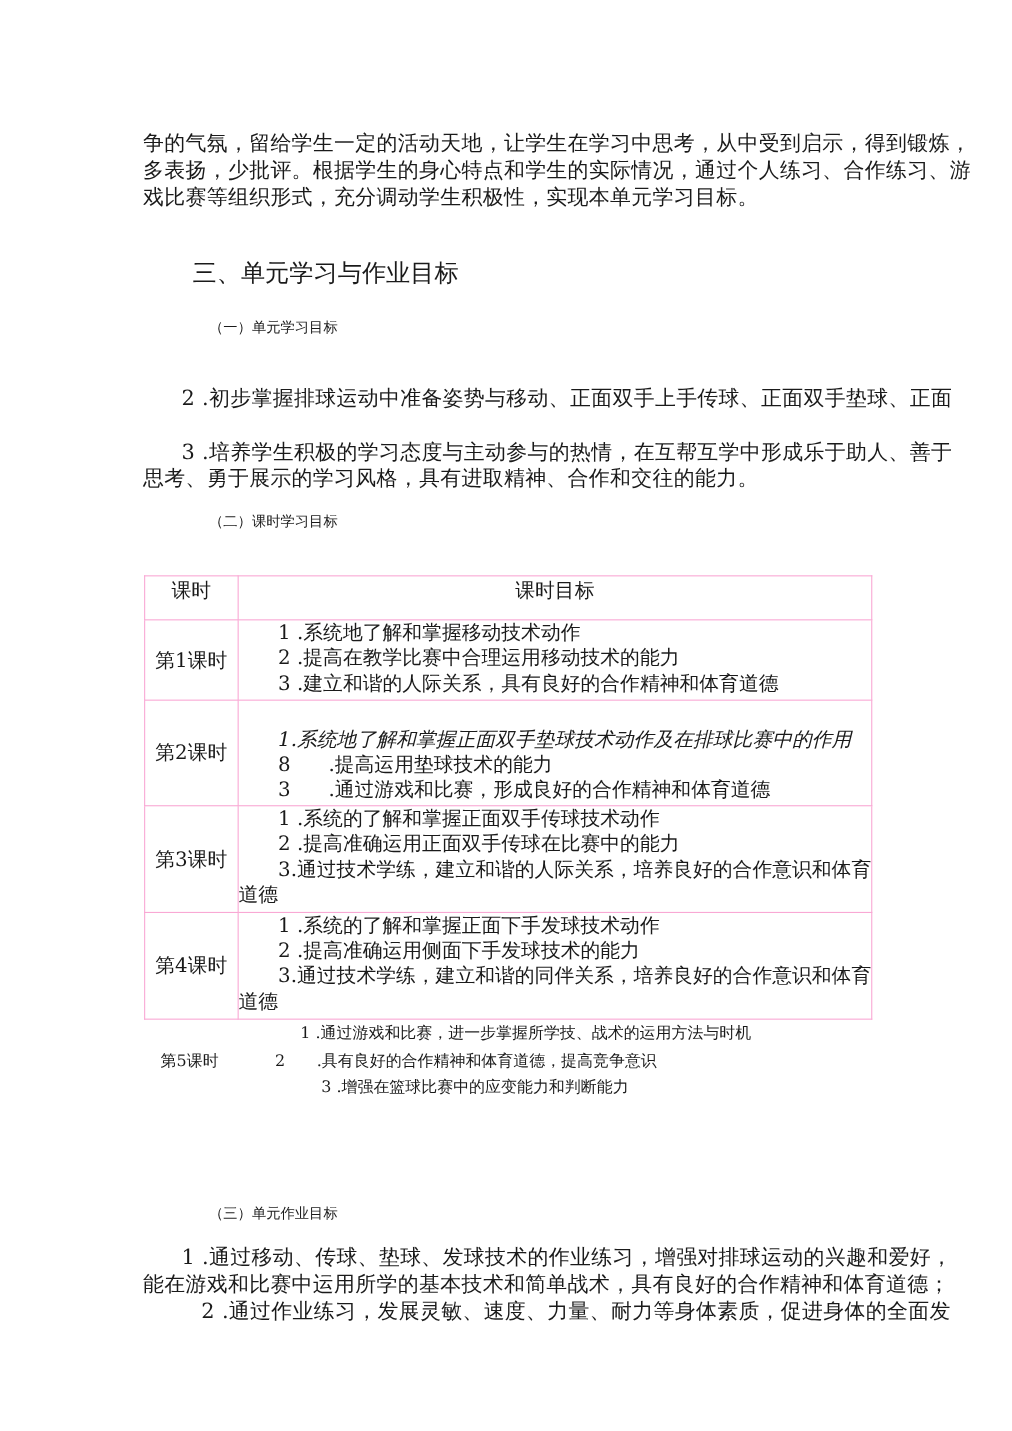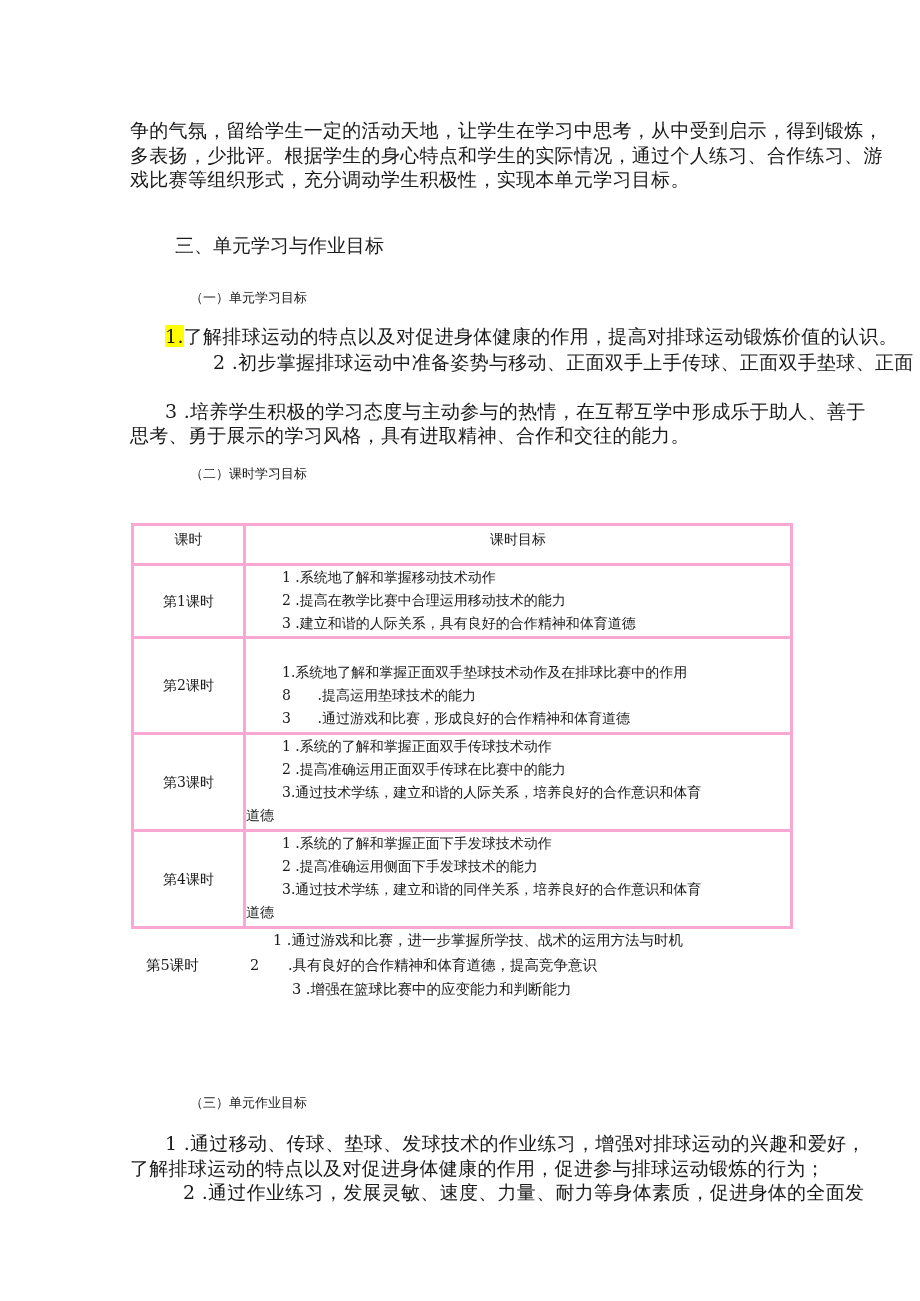--- a/index.html
+++ b/index.html
@@ -1,47 +1,44 @@
 <!DOCTYPE html>
 <html><head>
 <meta charset="utf-8">
 <style>
   html, body { margin:0; padding:0; background:#ffffff; }
   body { width:920px; height:1301px; position:relative; overflow:hidden;
          font-family:"DejaVu Serif","Liberation Serif",serif; color:#1a1a1a; }
   .page { position:absolute; left:0; top:0; width:920px; height:1301px; }
   .p { position:absolute; font-size:19px; line-height:24px; white-space:nowrap; letter-spacing:0.3px; }
-  .h1 { position:absolute; font-family:Liberation Serif, serif; font-size:19px; white-space:nowrap; }
+  .h1 { position:absolute; font-family:Liberation Serif, serif; font-size:22px; white-space:nowrap; }
   .h2 { position:absolute; font-family:"DejaVu Sans","Liberation Sans",sans-serif; font-size:13px; white-space:nowrap; }
   .hl { background:#ffff00; }
   table.tbl { position:absolute; left:131px; top:523px; width:662px; border-collapse:collapse; }
-  .tbl td { border:3px solid #f9a8d4; padding:0; vertical-align:top; font-size:14px; line-height:23px; }
+  .tbl td { border:1px solid #f9a8d4; padding:0; vertical-align:top; font-size:18px; line-height:23px; }
   .tbl td.c1 { width:109px; text-align:center; vertical-align:middle; }
   .tbl td.hd { text-align:center; vertical-align:top; padding-top:2px; }
   .ln { white-space:nowrap; }
   .free { position:absolute; font-size:14.5px; line-height:23px; white-space:nowrap; }
 </style>
 </head>
 <body>
 
 <div class="page">
 
   <div class="p" style="left:130px;top:118px;">争的气氛，留给学生一定的活动天地，让学生在学习中思考，从中受到启示，得到锻炼，</div>
   <div class="p" style="left:130px;top:143px;">多表扬，少批评。根据学生的身心特点和学生的实际情况，通过个人练习、合作练习、游</div>
   <div class="p" style="left:130px;top:167px;">戏比赛等组织形式，充分调动学生积极性，实现本单元学习目标。</div>
 
   <div class="h1" style="left:175px;top:233px;">三、单元学习与作业目标</div>
 
   <div class="h2" style="left:190px;top:289px;">（一）单元学习目标</div>
 
-  <div class="p" style="left:165px;top:324px;">
-    <span class="hl">1.</span><span>了解排球运动的特点以及对促进身体健康的作用，提高对排球运动锻炼价值的认识。</span>
-  </div>
 
-  <div class="p" style="left:165px;top:350px;margin-left:48px;">
+  <div class="p" style="left:165px;top:350px;">
     <span>2</span><span> .初步掌握排球运动中准备姿势与移动、正面双手上手传球、正面双手垫球、正面</span>
   </div>
 
   <div class="p" style="left:165px;top:399px;">
     <span>3</span><span> .培养学生积极的学习态度与主动参与的热情，在互帮互学中形成乐于助人、善于</span>
   </div>
   <div class="p" style="left:130px;top:423px;">思考、勇于展示的学习风格，具有进取精神、合作和交往的能力。</div>
 
   <div class="h2" style="left:190px;top:465px;">（二）课时学习目标</div>
 
@@ -55,21 +52,21 @@
       <td class="c1">第1课时</td>
       <td>
         <div class="ln" style="padding-left:36px;">1 .系统地了解和掌握移动技术动作</div>
         <div class="ln" style="padding-left:36px;">2 .提高在教学比赛中合理运用移动技术的能力</div>
         <div class="ln" style="padding-left:36px;">3 .建立和谐的人际关系，具有良好的合作精神和体育道德</div>
       </td>
     </tr>
     <tr style="height:96px;">
       <td class="c1">第2课时</td>
       <td style="vertical-align:bottom;padding-bottom:2px;">
-        <div class="ln" style="padding-left:36px;white-space:pre;">1.系统地了解和掌握正面双手垫球技术动作及在排球比赛中的作用</div>
+        <div class="ln" style="padding-left:36px;white-space:pre;font-style:italic;">1.系统地了解和掌握正面双手垫球技术动作及在排球比赛中的作用</div>
         <div class="ln" style="padding-left:36px;white-space:pre;">8      .提高运用垫球技术的能力</div>
         <div class="ln" style="padding-left:36px;white-space:pre;">3      .通过游戏和比赛，形成良好的合作精神和体育道德</div>
       </td>
     </tr>
     <tr style="height:97px;">
       <td class="c1">第3课时</td>
       <td>
         <div class="ln" style="padding-left:36px;">1 .系统的了解和掌握正面双手传球技术动作</div>
         <div class="ln" style="padding-left:36px;">2 .提高准确运用正面双手传球在比赛中的能力</div>
         <div class="ln" style="padding-left:36px;">3.通过技术学练，建立和谐的人际关系，培养良好的合作意识和体育</div>
@@ -90,16 +87,16 @@
 
   <div class="free" style="left:146px;top:954px;">第5课时</div>
   <div class="free" style="left:273px;top:929px;">1 .通过游戏和比赛，进一步掌握所学技、战术的运用方法与时机</div>
   <div class="free" style="left:250px;top:954px;">2</div>
   <div class="free" style="left:288px;top:954px;">.具有良好的合作精神和体育道德，提高竞争意识</div>
   <div class="free" style="left:292px;top:978px;">3 .增强在篮球比赛中的应变能力和判断能力</div>
 
   <div class="h2" style="left:190px;top:1094px;">（三）单元作业目标</div>
 
   <div class="p" style="left:165px;top:1131px;">1 .通过移动、传球、垫球、发球技术的作业练习，增强对排球运动的兴趣和爱好，</div>
-  <div class="p" style="left:130px;top:1156px;">了解排球运动的特点以及对促进身体健康的作用，促进参与排球运动锻炼的行为；</div>
+  <div class="p" style="left:130px;top:1156px;">能在游戏和比赛中运用所学的基本技术和简单战术，具有良好的合作精神和体育道德；</div>
   <div class="p" style="left:183px;top:1180px;">2 .通过作业练习，发展灵敏、速度、力量、耐力等身体素质，促进身体的全面发</div>
 
 </div>
 
 </body></html>

